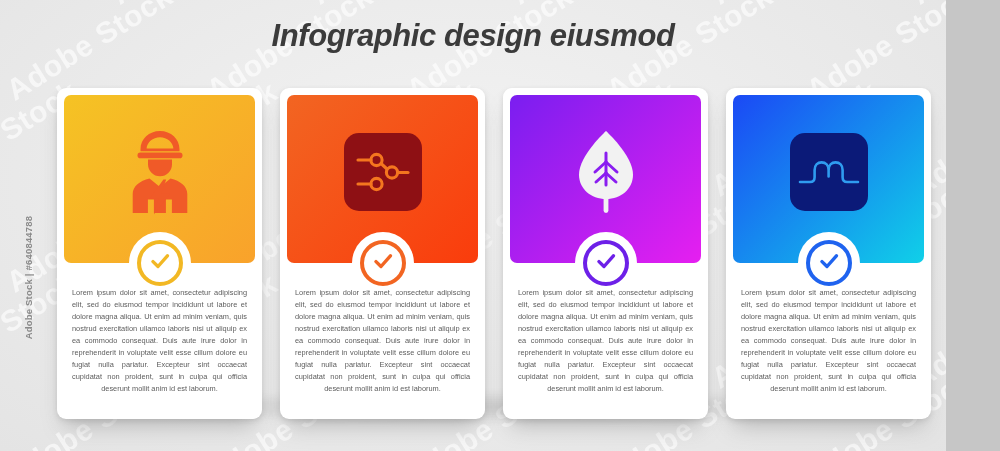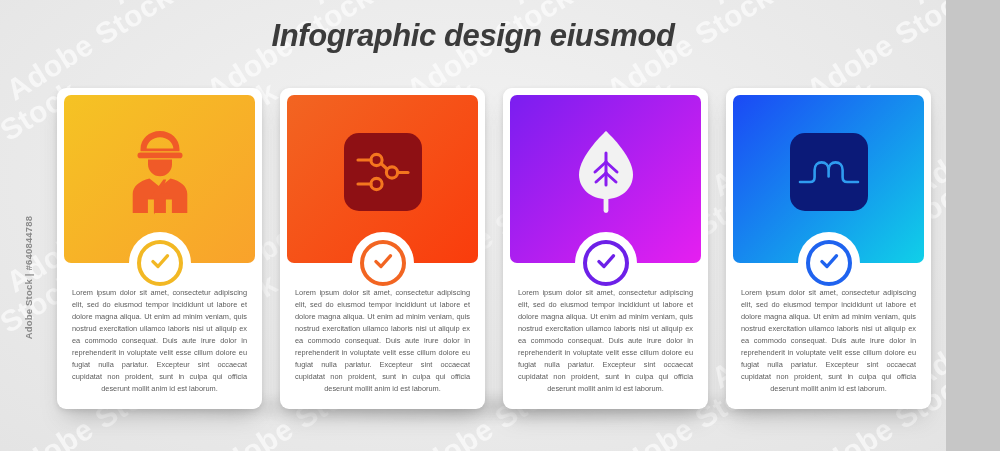--- a/index.html
+++ b/index.html
@@ -166,21 +166,21 @@
     border-radius: 50%;
     border-style: solid;
     border-width: 4px;
     display: flex;
     align-items: center;
     justify-content: center;
   }
 
   
   .body-text {
-    padding: 24px 8px 14px 8px;
+    padding: 24px 8px 24px 8px;
     font-size: 7.4px;
     line-height: 1.62;
     color: #5c5c5c;
     text-align: justify;
     text-align-last: center;
     hyphens: auto;
   }
 
   
   #floor-shadow {

